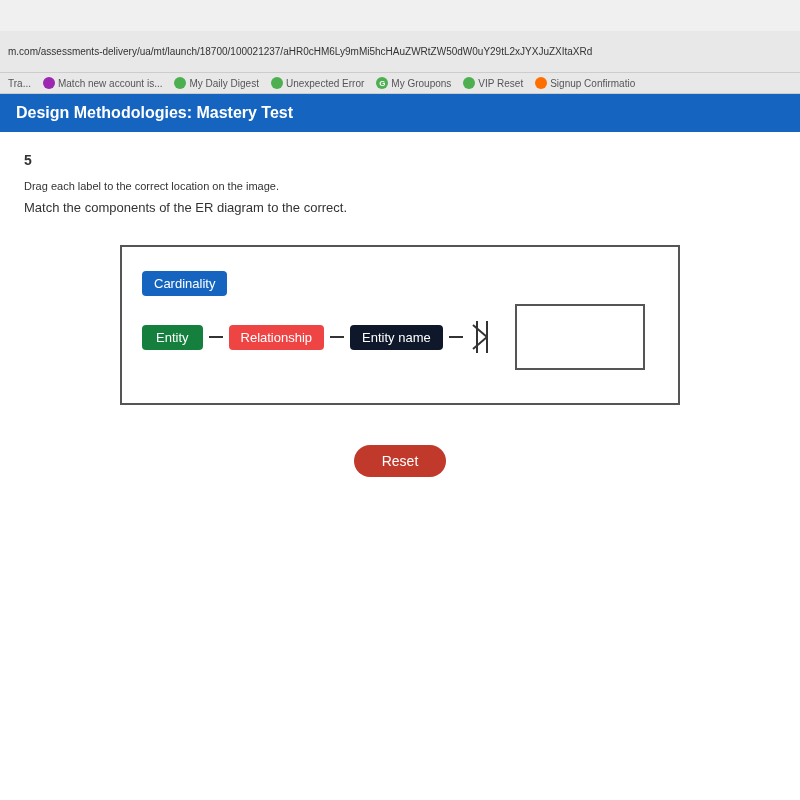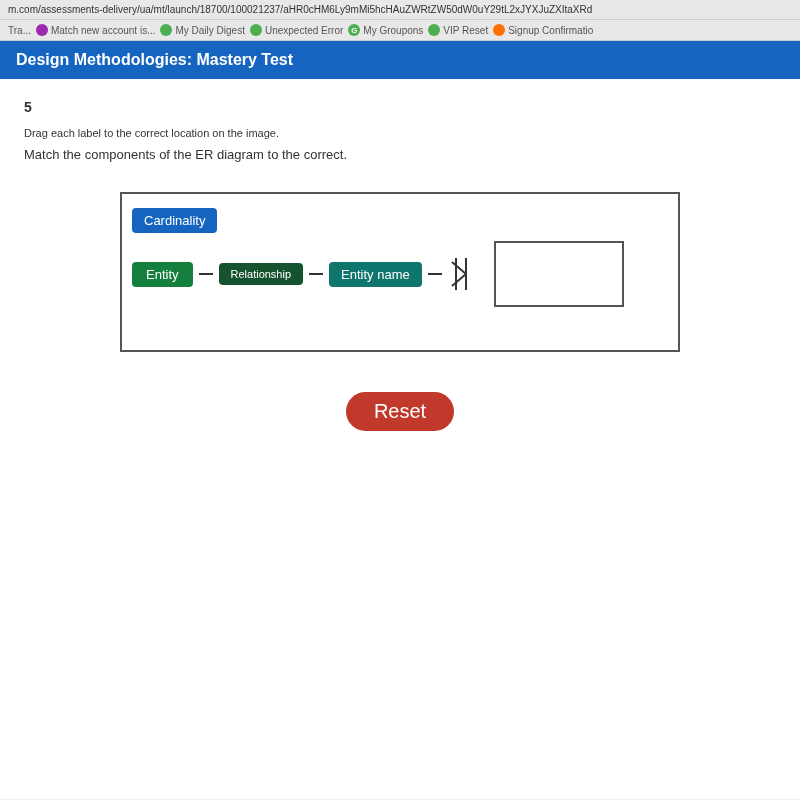--- a/index.html
+++ b/index.html
@@ -7,36 +7,37 @@
     body {
       font-family: Arial, sans-serif;
       background: #f0f0f0;
       width: 800px;
       height: 800px;
       overflow: hidden;
     }
 
     .browser-bar {
       background: #e8e8e8;
-      padding: 4px 8px;
+      padding: 15px 8px;
       font-size: 10px;
       color: #333;
       border-bottom: 1px solid #ccc;
       white-space: nowrap;
       overflow: hidden;
+      margin-top: 31px;
     }
 
     .tab-bar {
       background: #e8e8e8;
       padding: 4px 8px;
       font-size: 10px;
       color: #555;
       border-bottom: 1px solid #ccc;
       display: flex;
-      gap: 5px;
+      gap: 12px;
       align-items: center;
       flex-wrap: nowrap;
       overflow: hidden;
     }
 
     .tab-item {
       display: flex;
       align-items: center;
       gap: 3px;
       white-space: nowrap;
@@ -90,21 +91,21 @@
       justify-content: center;
       margin-bottom: 40px;
     }
 
     .diagram-container {
       border: 2px solid #555;
       width: 560px;
       min-height: 160px;
       position: relative;
       background: white;
-      padding: 10px;
+      padding: 20px;
     }
 
     .diagram-top-row {
       display: flex;
       align-items: center;
       gap: 10px;
       padding: 4px 0;
     }
 
     .cardinality-box {
@@ -126,52 +127,52 @@
     .entity-box {
       background: #15803d;
       color: white;
       padding: 5px 14px;
       border-radius: 4px;
       font-size: 13px;
       cursor: grab;
     }
 
     .relationship-box {
-      background: #14532d;
+      background: #ef4444;
       color: white;
       padding: 5px 12px;
       border-radius: 4px;
-      font-size: 11px;
+      font-size: 13px;
       cursor: grab;
       text-align: center;
     }
 
     .entity-name-box {
-      background: #0f766e;
+      background: #0f172a;
       color: white;
       padding: 5px 12px;
       border-radius: 4px;
       font-size: 13px;
       cursor: grab;
     }
 
     .buttons-row {
       display: flex;
       justify-content: center;
       gap: 12px;
       margin-top: 20px;
     }
 
     .btn-reset {
       background: #c0392b;
       color: white;
       border: none;
       border-radius: 20px;
       padding: 8px 28px;
-      font-size: 20px;
+      font-size: 14px;
       cursor: pointer;
     }
 
     .btn-next {
       background: #1565c0;
       color: white;
       border: none;
       border-radius: 20px;
       padding: 8px 28px;
       font-size: 14px;

